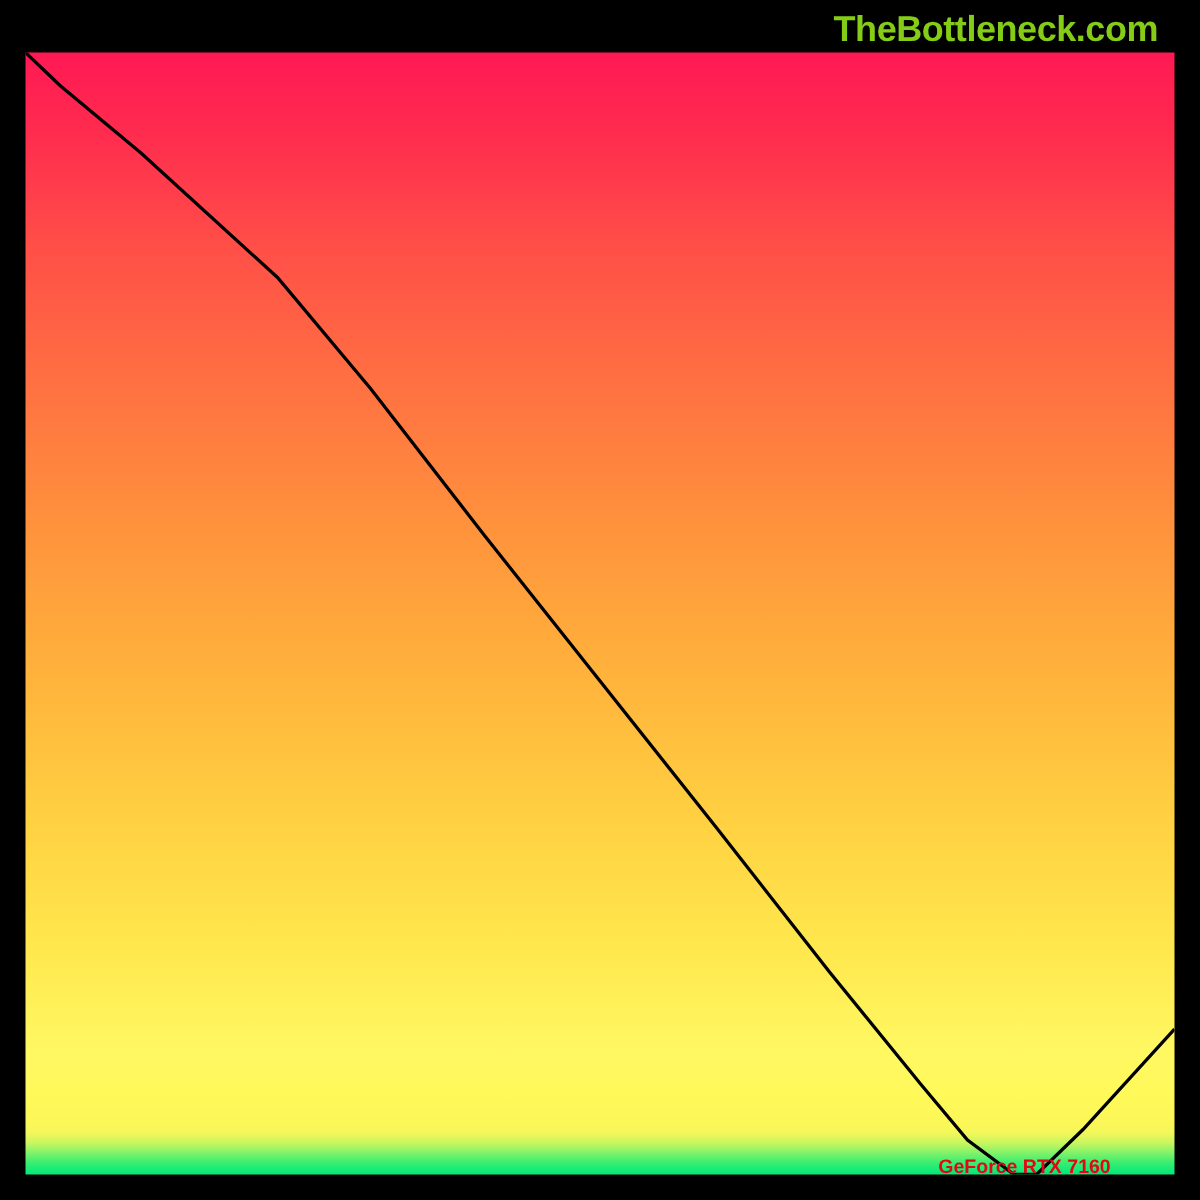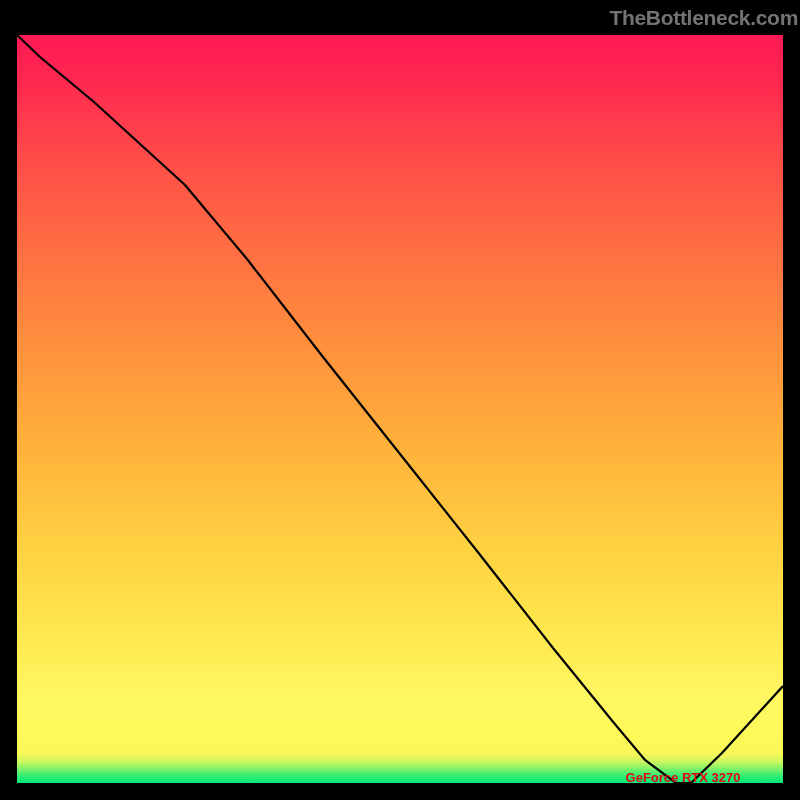--- a/index.html
+++ b/index.html
@@ -37,25 +37,25 @@
       #ffaf3b 46%,
       #ff8f3d 59%,
       #ff6f42 71%,
       #ff4e48 83%,
       #ff2b4f 93%,
       #ff1954 100%
     );
   }
   .watermark {
     position: absolute;
-    right: 2px;
+    right: 28px;
     top: 6px;
-    font-size: 21px;
+    font-size: 24px;
     font-weight: bold;
-    color: #737373;
+    color: #84cc16;
     letter-spacing: -0.3px;
   }
   svg.curve {
     position: absolute;
     left: 17px;
     top: 35px;
     width: 766px;
     height: 748px;
   }
   .red-label {
@@ -87,15 +87,15 @@
              L 460 516
              L 536 613
              L 597 688
              L 628 725
              L 659 748
              L 674 748
              L 705 718
              L 766 651" stroke="#000000" stroke-width="2.2" fill="none"></path>
   </svg>
 
-  <div class="red-label" style="left: 683px; top: 770px;">GeForce RTX 3270</div>
+  <div class="red-label" style="left: 683px; top: 770px;">GeForce RTX 7160</div>
 
 </div>
 
 </body></html>

